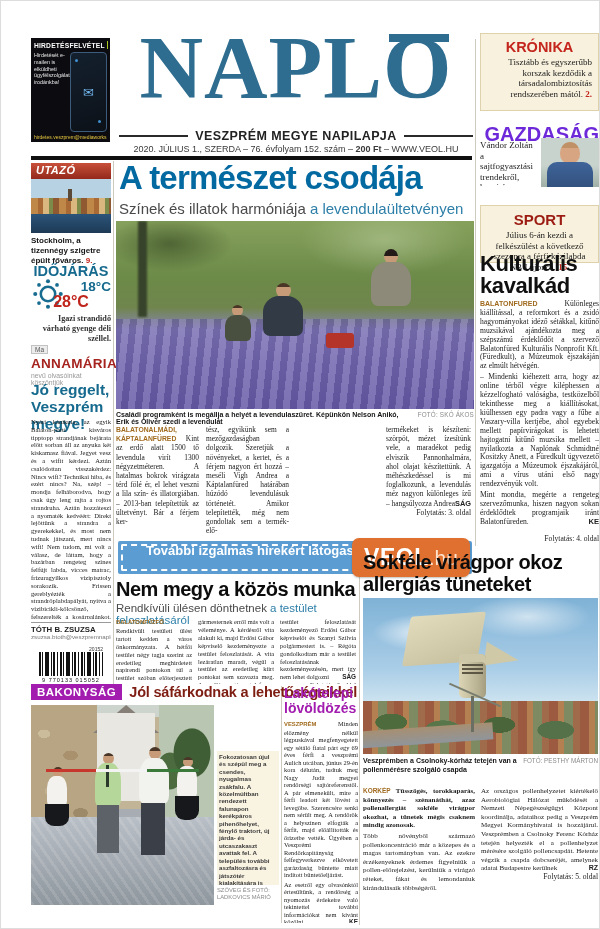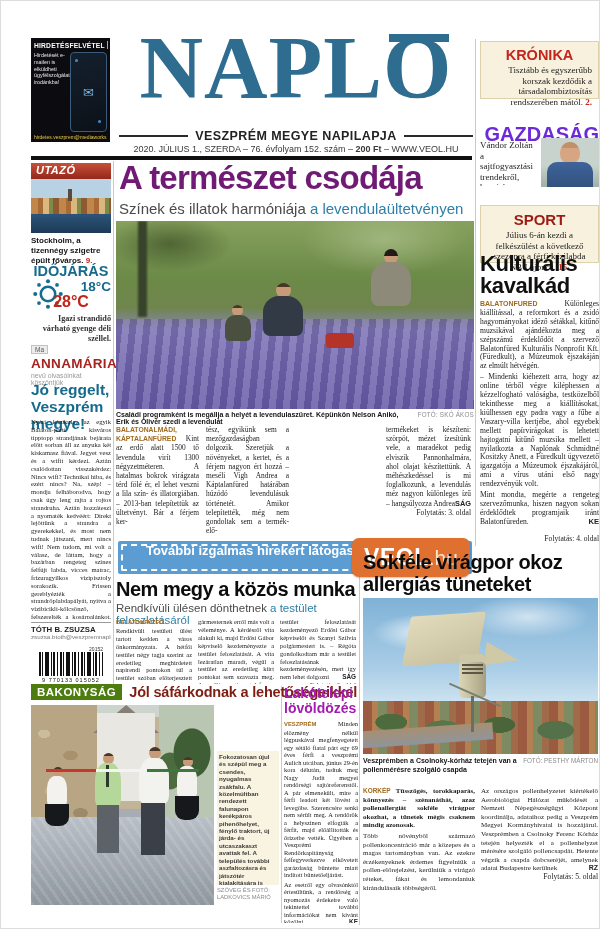--- a/index.html
+++ b/index.html
@@ -31,21 +31,21 @@
   #logo .oline{position:relative;display:inline-block}
   #logo .oline::before{content:"";position:absolute;left:9%;right:5%;top:11px;height:8px;background:#2e6d90}
   #tagrow{left:118px;top:128px;width:354px;display:flex;align-items:center;gap:7px}
   #tagrow .tl{flex:1;height:2px;background:#2a2a2a}
   #tagrow .tagline{font-size:12.5px;font-weight:bold;color:#222;letter-spacing:.4px;white-space:nowrap}
   #dateline{left:118px;top:143px;width:354px;text-align:center;font-size:9px;color:#3a3a3a;white-space:nowrap}
   #thickrule{left:30px;top:155px;width:441px;height:4px;background:#101010}
 
   
   .railbox{background:#f8f1dd;border:1px solid #ddd2ac;padding:5px 6px}
-  #kronika{left:479px;top:40px;width:119px;height:58px}
+  #kronika{left:479px;top:32px;width:119px;height:78px}
   #kronika .rtitle{font-size:14.5px;font-weight:bold;color:#c4251d;text-align:center;margin-bottom:2px}
   .railtext{font-family:"Liberation Serif",serif;font-size:9px;line-height:1.18;color:#222;text-align:right}
   .pageref{color:#c4251d;font-weight:bold}
   #gazdasag{left:479px;top:122px;width:119px;height:64px}
   #gazdasag .rtitle{font-size:20px;font-weight:bold;color:#6d28d9;text-align:right}
   #gazdasag .gz-text{position:absolute;left:0;top:17px;width:58px;height:46px;overflow:hidden}
   #gazdasag .g-photo{position:absolute;right:0;top:15px;width:58px;height:49px;overflow:hidden;
       background:linear-gradient(180deg,#c8d3cd 0 55%,#9fb0a6 100%)}
   .g-head{position:absolute;left:19px;top:4px;width:20px;height:22px;border-radius:50% 50% 45% 45%;
       background:linear-gradient(180deg,#c09066 0 28%,#d8a582 28% 100%)}
@@ -93,21 +93,21 @@
   #morning-email{left:30px;top:632px;width:80px;font-size:6.2px;color:#777;white-space:nowrap;overflow:hidden}
   #barcode-wrap{left:38px;top:645px;width:64px;height:40px}
   #barcode-wrap .issue{position:absolute;right:0;top:0;font-size:5px;color:#333}
   #barcode-wrap .bars{position:absolute;left:0;right:0;top:6px;height:24px;background:
       repeating-linear-gradient(90deg,#111 0 1px,transparent 1px 3px),
       repeating-linear-gradient(90deg,#111 0 2px,transparent 2px 7px)}
   #barcode-wrap .num{position:absolute;left:0;right:0;top:31px;text-align:center;font-size:5.5px;
       letter-spacing:1px;color:#111}
 
   
-  #lead-head{left:118px;top:158px;width:352px;font-size:33px;font-weight:bold;letter-spacing:-.8px;color:#701a75}
+  #lead-head{left:118px;top:158px;width:352px;font-size:33px;font-weight:bold;letter-spacing:-.8px;color:#0369a1}
   #lead-sub{left:118px;top:199px;width:352px;font-size:15px;color:#4a4a4a}
   #lead-sub .accent{color:#2d7fa8}
   #lead-photo{left:115px;top:220px;width:358px;height:188px;overflow:hidden;background:
       radial-gradient(90px 40px at 15% 12%,rgba(25,40,15,.45),transparent 70%),
       radial-gradient(120px 50px at 75% 10%,rgba(235,244,215,.30),transparent 70%),
       linear-gradient(180deg,#86a15c 0%,#6c8a48 30%,#6f854d 46%,#8b84b8 58%,#7a6fae 76%,#675ca0 100%)}
   #lead-photo .rows{position:absolute;left:0;right:0;top:52%;bottom:0;opacity:.5;background:
       repeating-linear-gradient(96deg,#564b96 0 7px,#9187c6 7px 14px)}
   .head{position:absolute;border-radius:50%;background:linear-gradient(180deg,#4a3626 0 30%,#c79b78 30%)}
   .torso{position:absolute;border-radius:40% 40% 18% 18%}
@@ -174,21 +174,21 @@
       transform:rotate(24deg)}
   #pollen-cap{left:362px;top:756px;width:235px;font-size:7px;font-weight:bold;line-height:1.25;color:#141414}
   #pollen-cap .credit{float:right;font-weight:normal;color:#8a8a8a;font-size:6.3px;text-transform:uppercase}
   .pollen-col{position:absolute;top:786px;height:110px;font-family:"Liberation Serif",serif;
       font-size:7px;line-height:8.6px;color:#222}
   #pc1{left:362px;width:112px}#pc2{left:480px;width:117px}
   #pc1 .intro{font-weight:bold}
 
   
   #bak-row{left:30px;top:683px;width:340px;display:flex;align-items:center;gap:7px}
-  #bak-row .badge{background:#4d7c0f;color:#fff;font-weight:bold;font-size:11.5px;letter-spacing:.5px;
+  #bak-row .badge{background:#a21caf;color:#fff;font-weight:bold;font-size:11.5px;letter-spacing:.5px;
       padding:2px 6px}
   #bak-row .bhead{font-size:14.5px;font-weight:bold;color:#7e1d12;letter-spacing:-.2px;white-space:nowrap}
   #bak-photo{left:30px;top:704px;width:183px;height:200px;overflow:hidden;background:
       linear-gradient(180deg,#cdd4ce 0 6%,#c2b497 6% 52%,#a7adb3 52% 100%)}
   #bak-photo .wall{position:absolute;left:0;top:0;width:36%;height:72%;background:
       radial-gradient(10px 7px at 20% 20%,#cbbc9c 60%,transparent 62%),
       radial-gradient(12px 8px at 60% 35%,#a8916c 60%,transparent 62%),
       radial-gradient(10px 7px at 30% 60%,#c3b190 60%,transparent 62%),
       radial-gradient(12px 8px at 75% 75%,#9d8a68 60%,transparent 62%),#b7a584}
   #bak-photo .house{position:absolute;left:36%;top:4%;width:32%;height:44%;background:#e9e7e1}

